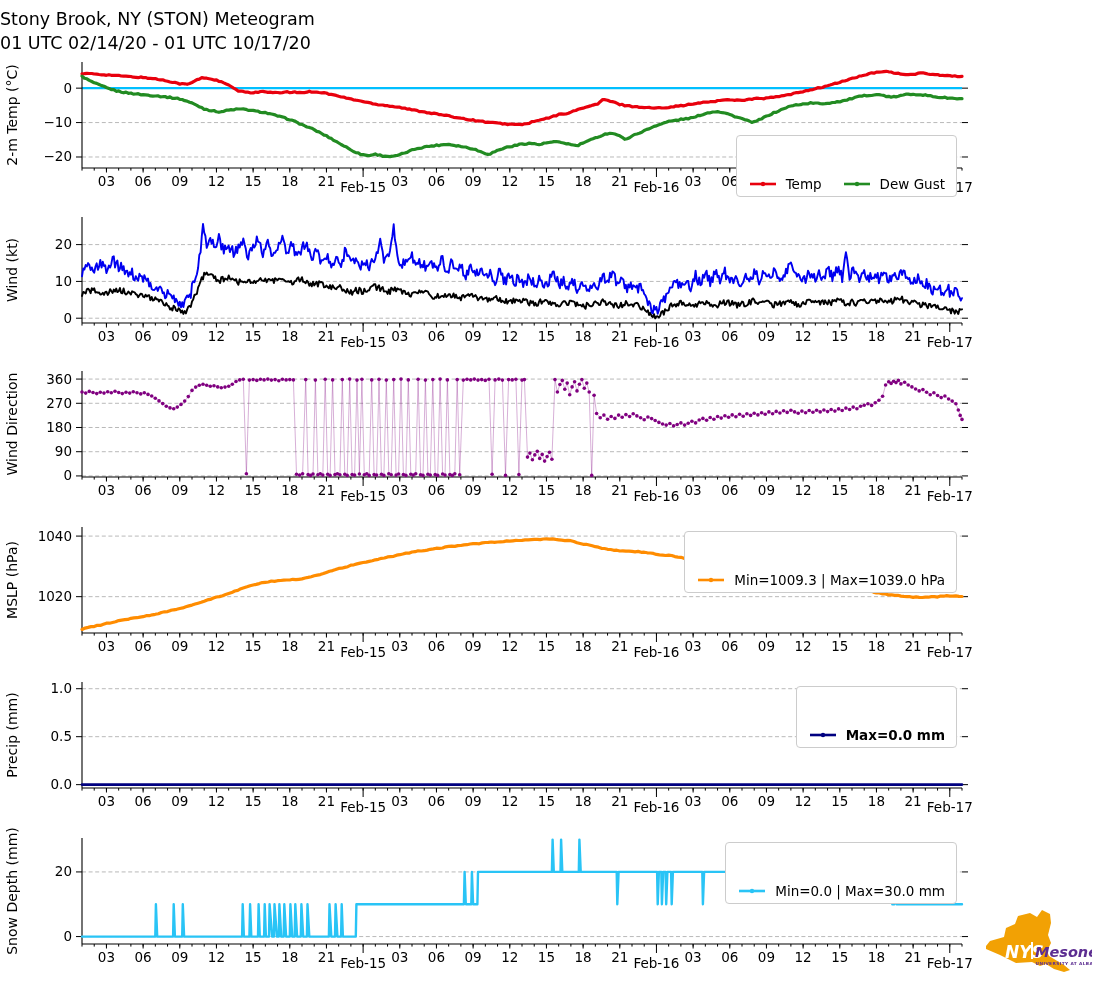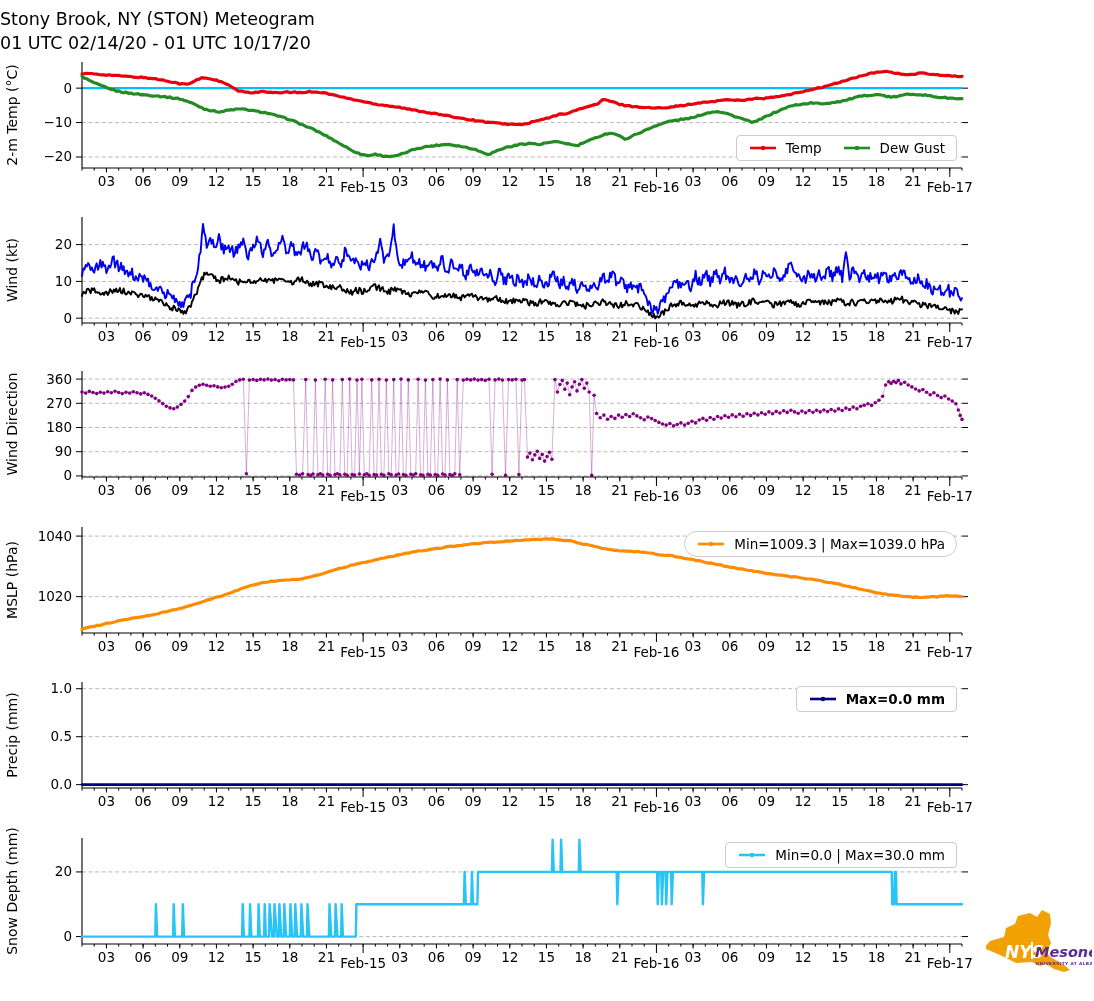--- a/index.html
+++ b/index.html
@@ -12,21 +12,21 @@
   svg.chart{position:absolute;left:0;top:0;overflow:visible;}
   .grid{stroke:#b9b9b9;stroke-width:1;stroke-dasharray:4 2.6;fill:none;}
   .spine{stroke:#000;stroke-width:1.1;}
   .tick{stroke:#000;stroke-width:1;}
   .tlab{font-size:13.5px;fill:#000;}
   .ylab{font-size:14px;fill:#000;}
   path.series,polyline.series{fill:none;stroke-linejoin:round;stroke-linecap:round;}
   .legend{position:absolute;display:flex;gap:20px;align-items:center;background:#fff;
           border:1px solid #ccc;border-radius:4px;padding:4px 11px;font-size:13.5px;
           white-space:nowrap;}
-  .legend .it{display:flex;align-items:center;gap:8px;}
+  .legend .it{display:flex;align-items:center;gap:8px;margin-top:36px;}
   .logo{position:absolute;left:980px;top:900px;}
 </style>
 </head>
 <body>
 
 <div class="fig">
   <div class="title">
     <div>Stony Brook, NY (STON) Meteogram</div>
     <div>01 UTC 02/14/20 - 01 UTC 10/17/20</div>
   </div>
@@ -888,21 +888,21 @@
           <text x="913.1111111111111" y="124" text-anchor="middle" class="tlab">21</text>
           <line x1="363.1111111111111" x2="363.1111111111111" y1="106" y2="115" class="tick"></line>
           <text x="363.1111111111111" y="130" text-anchor="middle" class="tlab">Feb-15</text>
           <line x1="656.4444444444445" x2="656.4444444444445" y1="106" y2="115" class="tick"></line>
           <text x="656.4444444444445" y="130" text-anchor="middle" class="tlab">Feb-16</text>
           <line x1="949.7777777777778" x2="949.7777777777778" y1="106" y2="115" class="tick"></line>
           <text x="949.7777777777778" y="130" text-anchor="middle" class="tlab">Feb-17</text>
           <path d="M82.0 102.4L85.1 101.1L88.1 100.4L91.2 99.6L94.2 99.6L97.3 98.3L100.3 98.4L103.4 97.3L106.4 96.2L109.5 96.2L112.6 95.5L115.6 94.8L118.7 93.6L121.7 93.1L124.8 92.7L127.8 92.4L130.9 91.3L133.9 90.9L137.0 90.7L140.1 90.1L143.1 89.7L146.2 88.7L149.2 88.7L152.3 87.8L155.3 87.3L158.4 86.7L161.4 85.5L164.5 84.8L167.6 84.6L170.6 83.4L173.7 82.8L176.7 82.3L179.8 81.5L182.8 80.9L185.9 79.8L188.9 78.9L192.0 78.1L195.1 77.1L198.1 76.2L201.2 75.3L204.2 74.2L207.3 72.9L210.3 72.4L213.4 71.1L216.4 70.0L219.5 69.6L222.6 68.7L225.6 67.6L228.7 66.6L231.7 65.6L234.8 64.0L237.8 63.4L240.9 61.7L243.9 60.8L247.0 59.8L250.1 58.7L253.1 58.0L256.2 57.4L259.2 56.6L262.3 55.6L265.3 55.3L268.4 55.0L271.4 54.0L274.5 54.4L277.6 53.7L280.6 53.5L283.7 53.2L286.7 53.0L289.8 53.0L292.8 52.3L295.9 52.7L298.9 52.3L302.0 51.9L305.1 51.0L308.1 50.4L311.2 49.7L314.2 48.7L317.3 48.1L320.3 47.6L323.4 46.6L326.4 45.4L329.5 44.2L332.6 43.6L335.6 42.6L338.7 41.4L341.7 41.2L344.8 40.4L347.8 39.7L350.9 38.1L353.9 37.8L357.0 36.9L360.1 36.1L363.1 35.5L366.2 35.1L369.2 34.4L372.3 33.8L375.3 32.8L378.4 32.3L381.4 31.3L384.5 31.0L387.6 29.9L390.6 29.6L393.7 29.3L396.7 28.2L399.8 27.7L402.8 27.0L405.9 26.1L408.9 26.2L412.0 25.0L415.1 24.7L418.1 23.8L421.2 24.0L424.2 23.7L427.3 23.1L430.3 22.3L433.4 21.9L436.4 21.2L439.5 21.4L442.6 21.0L445.6 19.8L448.7 19.4L451.7 19.1L454.8 19.4L457.8 18.6L460.9 18.5L463.9 17.9L467.0 17.7L470.1 17.0L473.1 16.6L476.2 16.5L479.2 16.8L482.3 15.9L485.3 15.5L488.4 15.4L491.4 15.0L494.5 15.3L497.6 15.0L500.6 14.8L503.7 14.6L506.7 13.9L509.8 14.2L512.8 13.8L515.9 13.4L518.9 13.5L522.0 13.3L525.1 12.8L528.1 12.9L531.2 12.6L534.2 12.4L537.3 12.3L540.3 12.6L543.4 12.0L546.4 11.9L549.5 12.2L552.6 11.9L555.6 12.4L558.7 12.8L561.7 13.2L564.8 13.6L567.8 13.4L570.9 13.7L573.9 14.5L577.0 15.8L580.1 16.5L583.1 17.3L586.2 17.3L589.2 18.0L592.3 18.8L595.3 19.7L598.4 20.2L601.4 21.3L604.5 21.5L607.6 22.3L610.6 22.5L613.7 23.3L616.7 23.2L619.8 24.0L622.8 23.8L625.9 24.2L628.9 24.1L632.0 24.4L635.1 24.8L638.1 24.4L641.2 25.3L644.2 25.2L647.3 25.8L650.3 26.0L653.4 26.4L656.4 27.4L659.5 27.8L662.6 28.1L665.6 28.5L668.7 28.2L671.7 28.5L674.8 29.6L677.8 30.1L680.9 30.3L683.9 31.3L687.0 31.8L690.1 32.1L693.1 32.5L696.2 33.7L699.2 33.6L702.3 34.5L705.3 35.5L708.4 36.1L711.4 35.9L714.5 36.9L717.6 37.7L720.6 37.8L723.7 39.1L726.7 39.4L729.8 40.3L732.8 40.4L735.9 41.1L738.9 41.9L742.0 41.8L745.1 42.7L748.1 43.3L751.2 43.5L754.2 44.4L757.3 44.5L760.3 45.1L763.4 45.8L766.4 46.6L769.5 46.7L772.6 47.2L775.6 47.7L778.7 48.1L781.7 48.1L784.8 48.7L787.8 49.1L790.9 50.1L793.9 49.7L797.0 50.0L800.1 50.7L803.1 51.3L806.2 51.8L809.2 52.0L812.3 52.2L815.3 52.8L818.4 53.2L821.4 53.8L824.5 54.9L827.6 55.5L830.6 55.6L833.7 56.1L836.7 56.7L839.8 57.2L842.8 58.4L845.9 59.0L848.9 59.3L852.0 60.5L855.1 60.6L858.1 61.8L861.2 62.4L864.2 63.0L867.3 63.5L870.3 64.1L873.4 65.1L876.4 65.9L879.5 66.0L882.6 67.0L885.6 66.9L888.7 67.9L891.7 67.9L894.8 68.3L897.8 68.3L900.9 69.1L903.9 69.4L907.0 69.6L910.1 69.7L913.1 70.4L916.2 69.9L919.2 70.3L922.3 70.5L925.3 70.2L928.4 70.2L931.4 69.6L934.5 69.7L937.6 70.1L940.6 69.0L943.7 69.2L946.7 68.6L949.8 69.1L952.8 69.2L955.9 68.8L958.9 69.3L962.0 69.5" class="series" stroke="#ff8c00" stroke-width="3.2"></path>
           <text x="0" y="0" class="ylab" text-anchor="middle" transform="translate(17 53) rotate(-90)">MSLP (hPa)</text>
         </svg>
-        <div class="legend" style="right: 137px; top: 4px; border-radius: 13px;">
+        <div class="legend" style="right: 137px; top: 4px;">
           <span class="it">
             <svg width="30" height="8">
               <line x1="2" x2="28" y1="4" y2="4" stroke="#ff8c00" stroke-width="2.6"></line>
               <circle cx="15" cy="4" r="2.2" fill="#ff8c00"></circle>
             </svg>
             <span>Min=1009.3 | Max=1039.0 hPa</span>
           </span>
         </div>
       </div>
       <div class="panel" style="top: 682px;">

